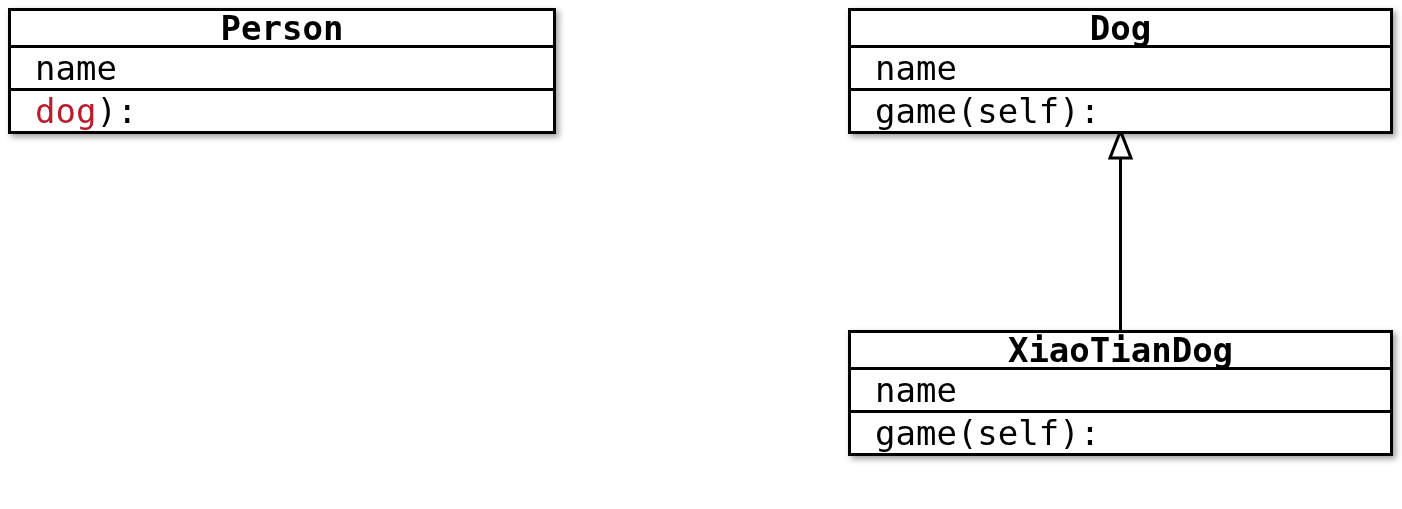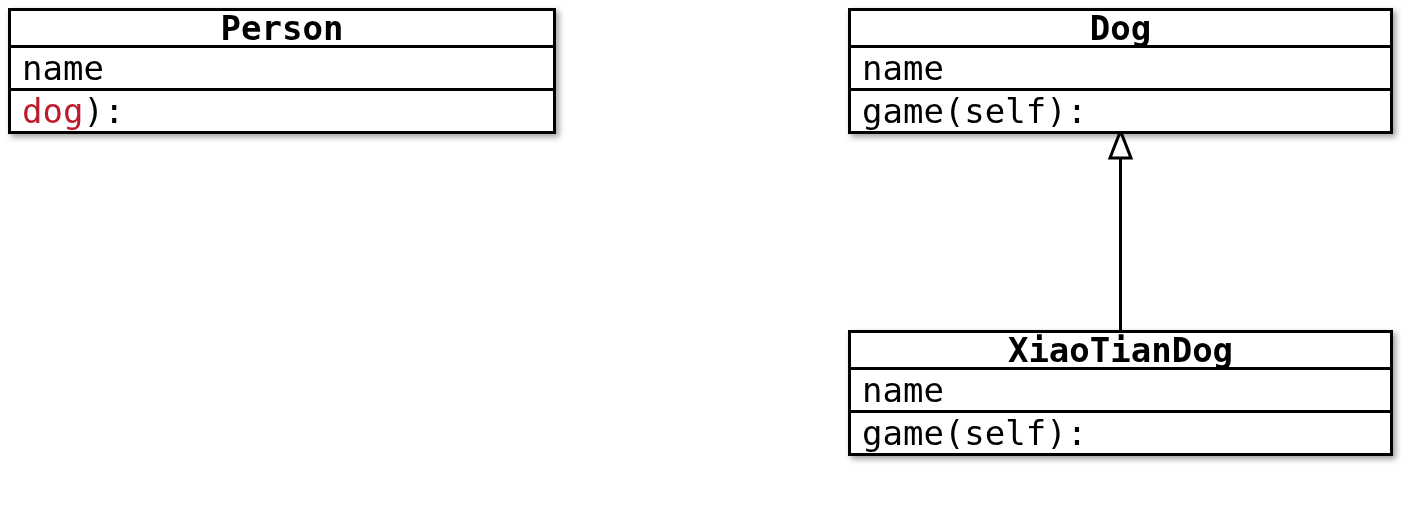--- a/index.html
+++ b/index.html
@@ -40,21 +40,21 @@
     white-space: pre;
   }
   .title-row {
     height: 34px;
     justify-content: center;
     font-weight: bold;
   }
   .attr-row, .method-row {
     height: 43px;
     border-top: 3px solid #000000;
-    padding-left: 11px;
+    padding-left: 24px;
   }
   
   .box-person      { left: 8px;   top: 8px;   width: 548px; }
   .box-dog         { left: 848px; top: 8px;   width: 545px; }
   .box-xiaotiandog { left: 848px; top: 330px; width: 545px; }
 </style>
 </head>
 <body>
 
 <div class="canvas">

